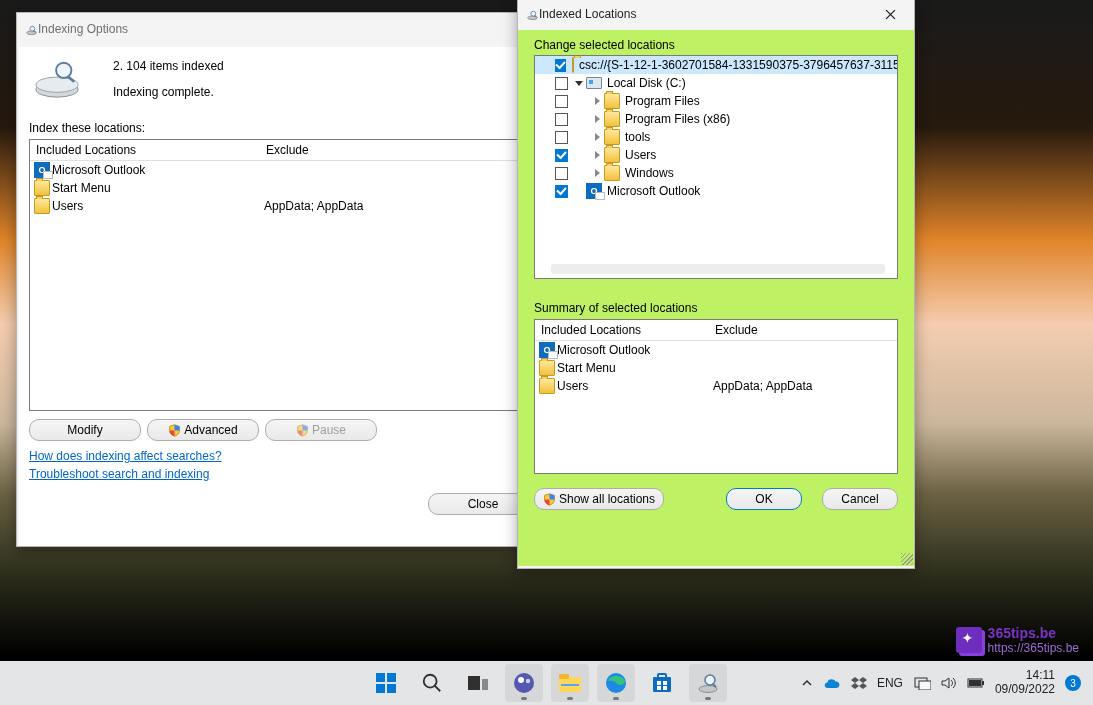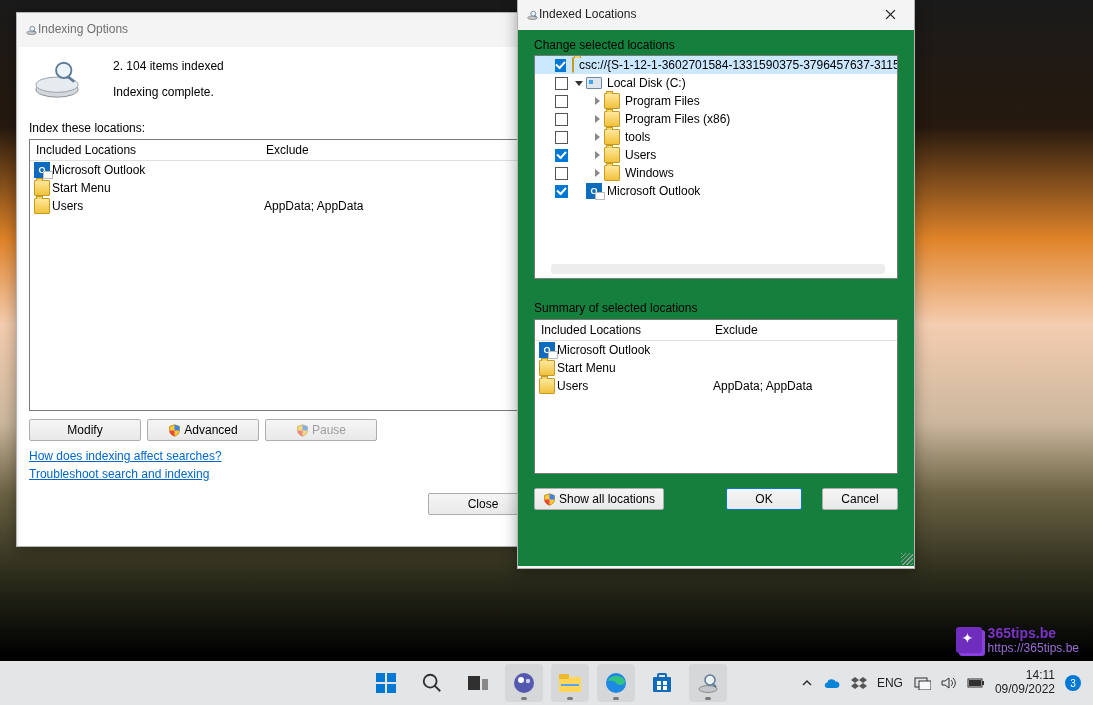--- a/index.html
+++ b/index.html
@@ -37,21 +37,21 @@
   .row { display: flex; align-items: center; padding: 1px 0 1px 4px; }
   .row .c1 { width: 230px; display: flex; align-items: center; gap: 2px; }
   .icon-sm { width: 16px; height: 16px; position: relative; }
   .folder-icon { background: linear-gradient(180deg,#ffe79c,#f0c23c); border: 1px solid #c89a1f; border-radius: 1px; }
   .folder-tab { position: absolute; top: -3px; left: 1px; width: 7px; height: 3px; background: #f3d26a; border: 1px solid #c89a1f; border-bottom: none; }
   .outlook-icon { background: #0f6cbd; display: flex; align-items: center; justify-content: center; color: #fff; font-weight: 700; font-size: 9px; }
   .outlook-icon .env { position: absolute; right: -3px; bottom: -1px; width: 10px; height: 8px; background: #fff; border: 1px solid #bbb; }
   .btn-row { display: flex; gap: 6px; margin-top: 8px; }
   .btn {
     border: 1px solid #adadad; background: linear-gradient(#f5f5f5,#e9e9e9);
-    padding: 3px 0; width: 112px; text-align: center; border-radius: 2px;
+    padding: 3px 0; width: 112px; text-align: center; border-radius: 10px;
     display: flex; align-items: center; justify-content: center; gap: 3px;
   }
   .btn.disabled { color: #a0a0a0; }
   .shield { width: 13px; height: 13px; }
   .link { color: #0066cc; text-decoration: underline; display: inline-block; margin-top: 8px; }
   .close-btn-row { display: flex; justify-content: flex-end; margin-top: 12px; }
   .resize-grip { position: absolute; right: 1px; bottom: 1px; width: 12px; height: 12px;
     background: repeating-linear-gradient(135deg,#999,#999 1px,transparent 1px,transparent 3px); }
 
   
@@ -209,21 +209,21 @@
             <rect x="10.5" y="9" width="3.5" height="1.2" transform="rotate(40 11 9)" fill="#5a7a9a"></rect>
           </svg>
         <span>Indexed Locations</span>
       </div>
       <div class="close-x">
         <svg viewBox="0 0 10 10">
             <path d="M1 1 L9 9 M9 1 L1 9" stroke="currentColor" stroke-width="1.2"></path>
           </svg>
       </div>
     </div>
-    <div class="win-body il-body" style="height:calc(100% - 34px); position:relative; background:#15803d;">
+    <div class="win-body il-body" style="height:calc(100% - 34px); position:relative; background:#bef264;">
       <div>Change selected locations</div>
       <div class="tree-box" style="margin-top:3px;">
         <div id="tree-rows">
             <div class="tree-row sel">
               <span class="cb checked"></span>
               <span style="width:2px;display:inline-block"></span>
               <span class="expander"></span>
               <div class="icon-sm folder-icon">
                 <div class="folder-tab"></div>
               </div>

